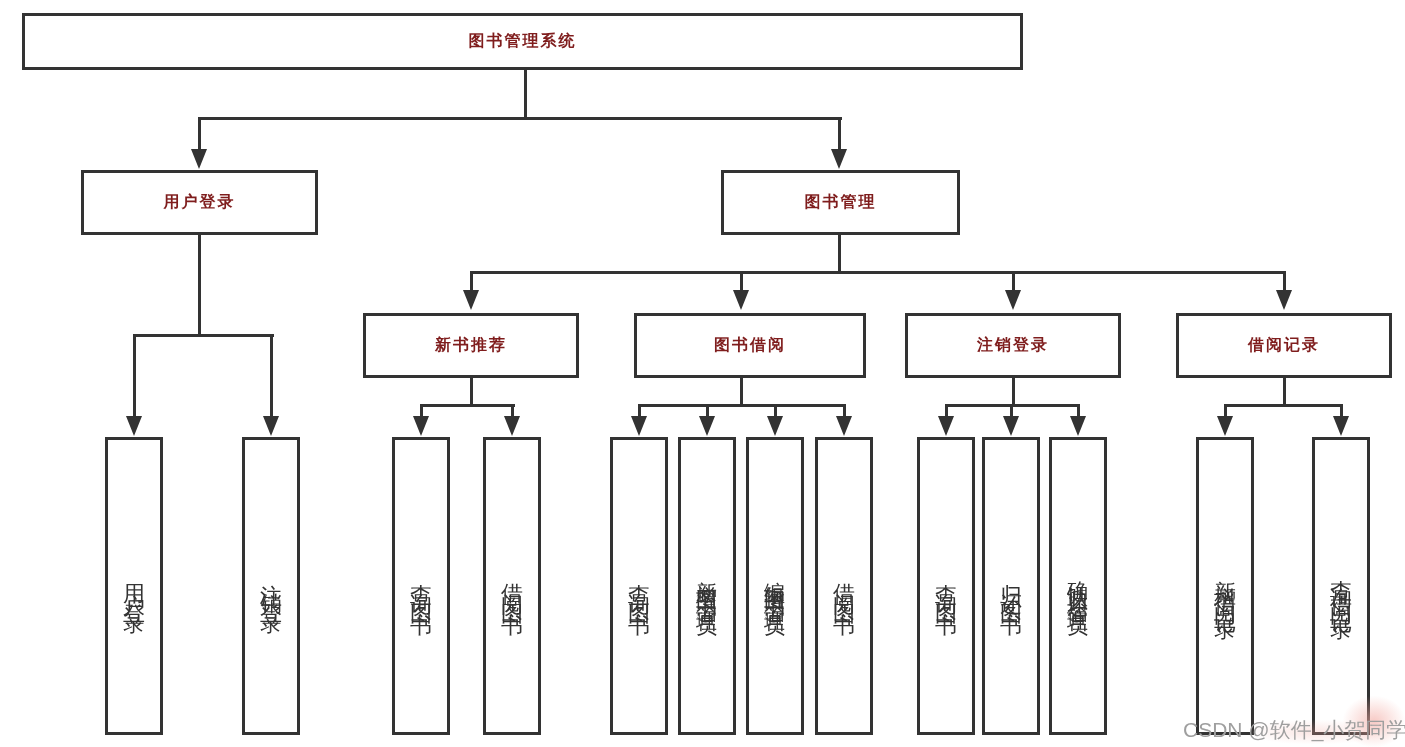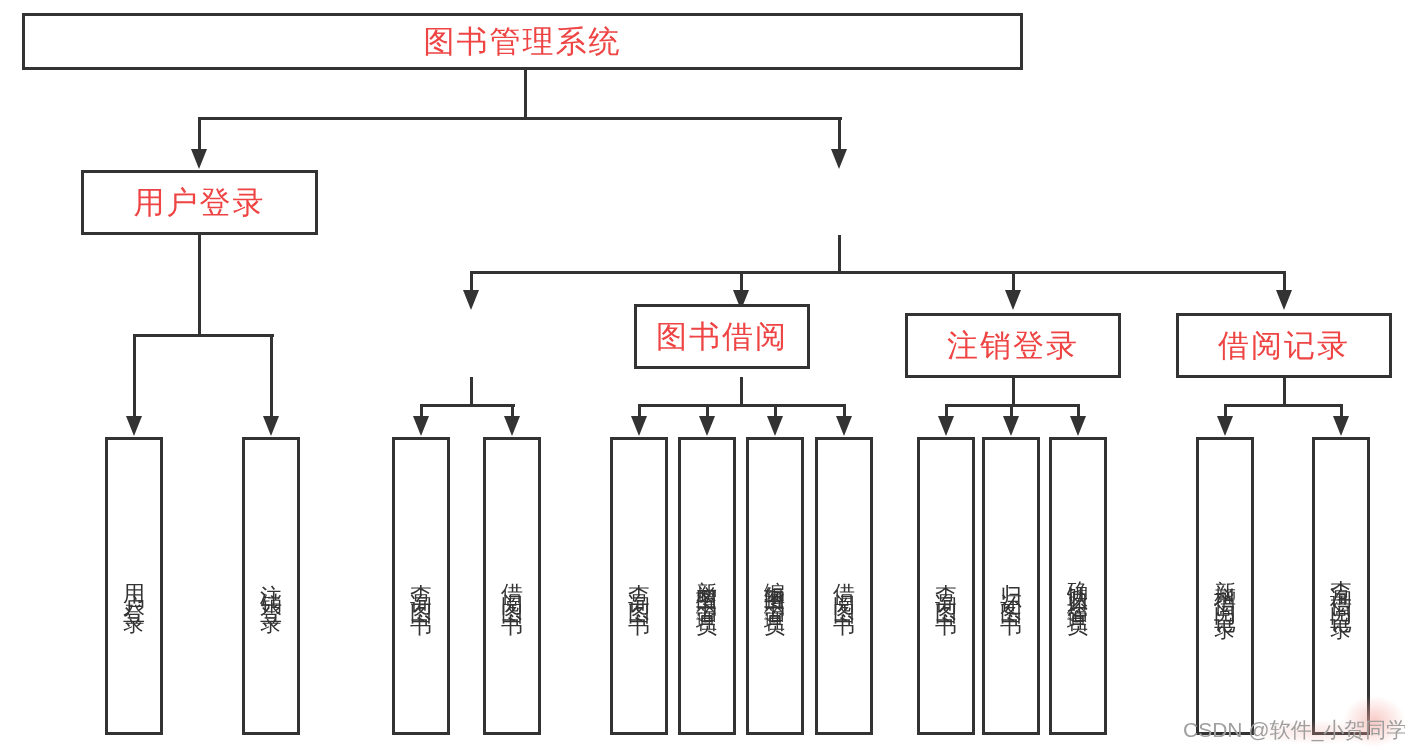--- a/index.html
+++ b/index.html
@@ -8,21 +8,21 @@
     font-family:"Liberation Sans","DejaVu Sans",sans-serif;color:#333333;
   }
   
   .vline{position:absolute;width:3px;background:#333333;z-index:1;}
   .hline{position:absolute;height:3px;background:#333333;z-index:1;}
   .arrow{position:absolute;width:0;height:0;z-index:2;
     border-left:8px solid transparent;border-right:8px solid transparent;border-top:20px solid #333333;}
   
   .box{position:absolute;border:3px solid #333333;background:#ffffff;box-sizing:border-box;
     display:flex;align-items:center;justify-content:center;z-index:3;}
-  .hlabel{font-size:31px;letter-spacing:2px;color:#ef4444;white-space:nowrap;}
+  .hlabel{font-size:16px;letter-spacing:2px;color:#7f1d1d;white-space:nowrap;font-weight:bold;}
   .vtext{writing-mode:vertical-rl;font-size:22px;letter-spacing:10px;color:#333333;line-height:1;}
   .vtext.long{letter-spacing:5px;font-size:21px;}
   
   .wm{position:absolute;left:1183px;top:716px;font-size:21px;color:#9f9f9f;z-index:5;white-space:nowrap;}
   .wm-glow1{position:absolute;left:1343px;top:696px;width:62px;height:51px;z-index:4;
     background:radial-gradient(ellipse at center,rgba(242,166,158,0.60) 0%,rgba(242,166,158,0.0) 72%);}
   .wm-glow2{position:absolute;left:1250px;top:720px;width:130px;height:24px;z-index:4;
     background:radial-gradient(ellipse at center,rgba(242,166,158,0.28) 0%,rgba(242,166,158,0.0) 75%);}
 </style>
 </head>
@@ -89,22 +89,28 @@
   <div class="arrow" style="left:1217px;top:416px"></div>
   <div class="arrow" style="left:1333px;top:416px"></div>
 
   <div class="box" style="left:22px;top:13px;width:1001px;height:57px">
     <span class="hlabel">图书管理系统</span>
   </div>
 
   <div class="box" style="left:81px;top:170px;width:237px;height:65px">
     <span class="hlabel">用户登录</span>
   </div>
+  <div class="box" style="left:721px;top:170px;width:239px;height:65px">
+    <span class="hlabel">图书管理</span>
+  </div>
 
-  <div class="box" style="left:634px;top:304px;width:176px;height:65px">
+  <div class="box" style="left:363px;top:313px;width:216px;height:65px">
+    <span class="hlabel">新书推荐</span>
+  </div>
+  <div class="box" style="left:634px;top:313px;width:232px;height:65px">
     <span class="hlabel">图书借阅</span>
   </div>
   <div class="box" style="left:905px;top:313px;width:216px;height:65px">
     <span class="hlabel">注销登录</span>
   </div>
   <div class="box" style="left:1176px;top:313px;width:216px;height:65px">
     <span class="hlabel">借阅记录</span>
   </div>
 
   <div class="box" style="left:105px;top:437px;width:58px;height:298px">

